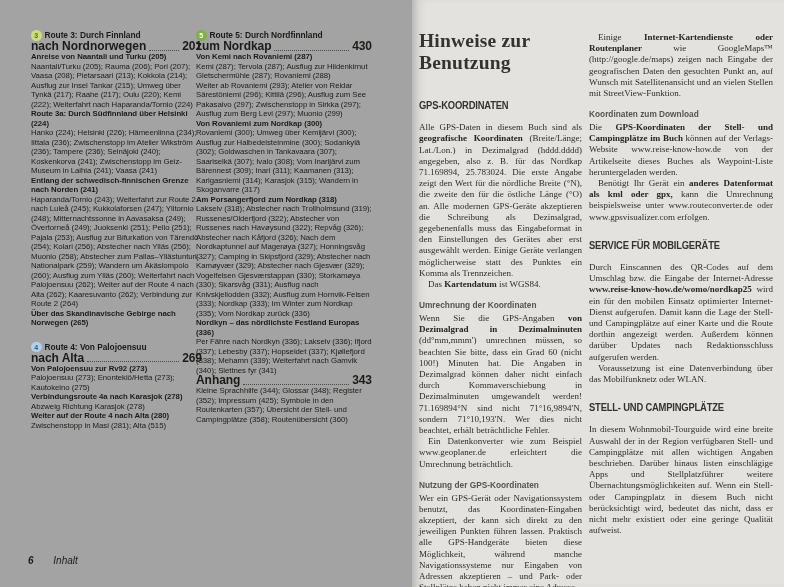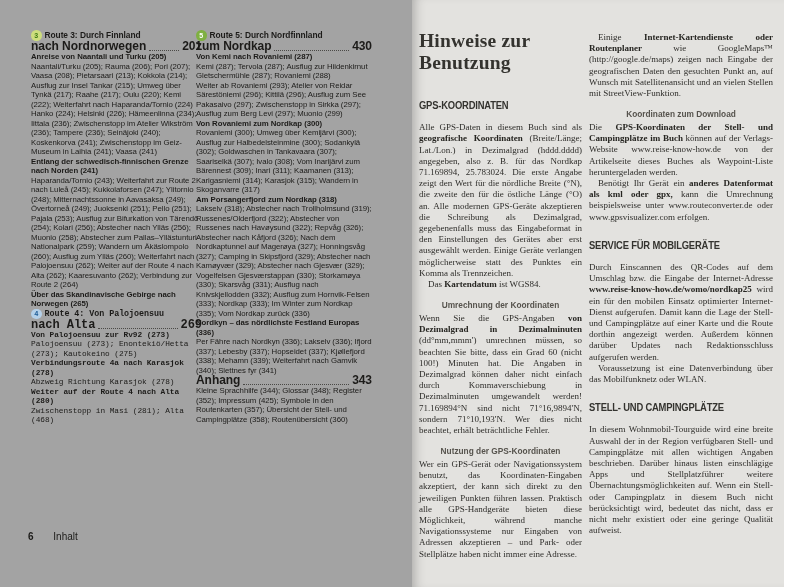--- a/index.html
+++ b/index.html
@@ -8,37 +8,37 @@
     background:#ffffff;
     font-family:"Liberation Sans",sans-serif;
     -webkit-font-smoothing:antialiased;
   }
   
   .page-left{position:absolute;left:0;top:0;width:428px;height:587px;background:#a3a3a3;}
   .toc-col{position:absolute;top:30px;color:#1c1b19;font-size:7.8px;line-height:9.5px;letter-spacing:-0.05px;}
   .toc-col1{left:31px;width:171px;}
   .toc-col2{left:196px;width:176px;}
   .route-block{margin:0;}
-  .route-block+.route-block{font-family:Liberation Mono, monospace;}
+  .route-block+.route-block{margin-top:14px;}
   .route-title{font-weight:bold;font-size:8.4px;line-height:11px;display:flex;align-items:center;}
   .route-title .badge{
     display:inline-flex;align-items:center;justify-content:center;
     width:10.5px;height:10.5px;border-radius:50%;
     font-size:7px;font-weight:bold;margin-right:3px;flex:0 0 auto;
   }
   .badge-r3{background:#cddd7d;color:#3f7a14;}
   .badge-r4{background:#b4d0e9;color:#1e5d97;}
   .badge-r5{background:#7fb042;color:#ffffff;}
   .route-title2{font-weight:bold;font-size:12px;line-height:11px;display:flex;align-items:flex-end;}
   .leader{flex:1;margin:0 3px 1.5px 3px;border-bottom:1.4px dotted #4a4946;height:1px;}
   .toc-pagenum{font-weight:bold;}
   .toc-h{margin:0;font-size:7.8px;font-weight:bold;line-height:9.5px;}
   .toc-b{margin:0;}
   .anhang-block{margin-top:0;}
-  .footer{position:absolute;left:28px;top:531px;font-size:10px;color:#1c1b19;}
+  .footer{position:absolute;left:28px;top:555px;font-size:10px;color:#1c1b19;font-style:italic;}
   .footer .fp{font-weight:bold;}
   .footer .fl{margin-left:17px;}
   
   .page-right{
     position:absolute;left:412px;top:0;width:372px;height:587px;
     background:#e3e2df;
     box-shadow:inset 10px 0 12px -8px rgba(0,0,0,0.28);
   }
   .hints-col{position:absolute;color:#2e2d2a;font-family:"Liberation Serif",serif;
     font-size:9px;line-height:11.2px;text-align:justify;hyphens:auto;}
@@ -50,21 +50,21 @@
     margin:0 0 26px 0;text-align:left;letter-spacing:0.2px;width:140px;
   }
   .caps-head{
     font-family:"Liberation Sans",sans-serif;font-weight:bold;
     font-size:10px;letter-spacing:-0.2px;color:#34332f;
     margin:0 0 11px 0;transform:scaleX(0.94);transform-origin:left;text-align:left;white-space:nowrap;
   }
   .caps-head.mt{margin-top:17px;}
   .sub-head{
     font-family:"Liberation Sans",sans-serif;font-weight:bold;
-    font-size:8.3px;color:#56534d;margin:10px 0 1.5px 0;text-align:center;
+    font-size:8.3px;color:#56534d;margin:10px 0 1.5px 0;text-align:left;
   }
   .hints-col p{margin:0;}
   .hints-col p.indent{text-indent:9px;font-family:Liberation Serif, serif;}
   .hints-col b{font-weight:bold;color:#262521;}
 </style>
 </head>
 <body>
 
 <div class="page-left">
 
@@ -78,20 +78,21 @@
       <div class="route-title2">
         <span>nach Nordnorwegen</span>
         <span class="leader"></span>
         <span class="toc-pagenum">201</span>
       </div>
       <div>
 
           <h4 class="toc-h">Anreise von Naantali und Turku (205)</h4>
           <p class="toc-b">Naantali/Turku (205); Rauma (206); Pori (207); Vaasa (208); Pietarsaari (213); Kokkola (214); Ausflug zur Insel Tankar (215); Umweg über Tynkä (217); Raahe (217); Oulu (220); Kemi (222); Weiterfahrt nach Haparanda/Tornio (224)</p>
 
+          <h4 class="toc-h">Route 3a: Durch Südfinnland über Helsinki (224)</h4>
           <p class="toc-b">Hanko (224); Helsinki (226); Hämeenlinna (234); Iittala (236); Zwischenstopp im Atelier Wikström (236); Tampere (236); Seinäjoki (240); Koskenkorva (241); Zwischenstopp im Geiz-Museum in Laihia (241); Vaasa (241)</p>
 
           <h4 class="toc-h">Entlang der schwedisch-finnischen Grenze nach Norden (241)</h4>
           <p class="toc-b">Haparanda/Tornio (243); Weiterfahrt zur Route 2 nach Luleå (245); Kukkolaforsen (247); Ylitornio (248); Mitternachtssonne in Aavasaksa (249); Övertorneå (249); Juoksenki (251); Pello (251); Pajala (253); Ausflug zur Bifurkation von Tärendö (254); Kolari (256); Abstecher nach Ylläs (256); Muonio (258); Abstecher zum Pallas–Yllästunturi-Nationalpark (259); Wandern um Äkäslompolo (260); Ausflug zum Ylläs (260); Weiterfahrt nach Palojoensuu (262); Weiter auf der Route 4 nach Alta (262); Kaaresuvanto (262); Verbindung zur Route 2 (264)</p>
 
           <h4 class="toc-h">Über das Skandinavische Gebirge nach Norwegen (265)</h4>
         </div>
     </section>
 
     <section class="route-block">
@@ -106,21 +107,21 @@
       </div>
       <div>
 
           <h4 class="toc-h">Von Palojoensuu zur Rv92 (273)</h4>
           <p class="toc-b">Palojoensuu (273); Enontekiö/Hetta (273); Kautokeino (275)</p>
 
           <h4 class="toc-h">Verbindungsroute 4a nach Karasjok (278)</h4>
           <p class="toc-b">Abzweig Richtung Karasjok (278)</p>
 
           <h4 class="toc-h">Weiter auf der Route 4 nach Alta (280)</h4>
-          <p class="toc-b">Zwischenstopp in Masi (281); Alta (468)</p>
+          <p class="toc-b">Zwischenstopp in Masi (281); Alta (515)</p>
         </div>
     </section>
 
   </div>
 
   <div class="toc-col toc-col2">
 
     <section class="route-block">
       <div class="route-title">
         <span class="badge badge-r5">5</span>
@@ -169,20 +170,21 @@
 
 <div class="page-right">
 
   <div class="hints-col hints-col1">
     <h1 class="hints-title">Hinweise zur Benutzung</h1>
     <h2 class="caps-head">GPS-KOORDINATEN</h2>
     <p><span>Alle GPS-Daten in diesem Buch sind als </span><b>geografische Koordinaten</b><span> (Breite/Länge; Lat./Lon.) in Dezimalgrad (hddd.dddd) angegeben, also z. B. für das Nordkap 71.169894, 25.783024. Die erste Angabe zeigt den Wert für die nördliche Breite (°N), die zweite den für die östliche Länge (°O) an. Alle modernen GPS-Geräte akzeptieren die Schreibung als Dezimalgrad, gegebenenfalls muss das Eingabeformat in den Einstellungen des Gerätes aber erst ausgewählt werden. Einige Geräte verlangen möglicherweise statt des Punktes ein Komma als Trennzeichen.</span></p>
     <p class="indent"><span>Das </span><b>Kartendatum</b><span> ist WGS84.</span></p>
     <h3 class="sub-head">Umrechnung der Koordinaten</h3>
     <p><span>Wenn Sie die GPS-Angaben </span><b>von Dezimalgrad in Dezimalminuten</b><span> (dd°mm,mmm') umrechnen müssen, so beachten Sie bitte, dass ein Grad 60 (nicht 100!) Minuten hat. Die Angaben in Dezimalgrad können daher nicht einfach durch Kommaverschiebung in Dezimalminuten umgewandelt werden! 71.169894°N sind nicht 71°16,9894'N, sondern 71°10,193'N. Wer dies nicht beachtet, erhält beträchtliche Fehler.</span></p>
+    <p class="indent"><span>Ein Datenkonverter wie zum Beispiel www.geoplaner.de erleichtert die Umrechnung beträchtlich.</span></p>
     <h3 class="sub-head">Nutzung der GPS-Koordinaten</h3>
     <p><span>Wer ein GPS-Gerät oder Navigationssystem benutzt, das Koordinaten-Eingaben akzeptiert, der kann sich direkt zu den jeweiligen Punkten führen lassen. Praktisch alle GPS-Handgeräte bieten diese Möglichkeit, während manche Navigationssysteme nur Eingaben von Adressen akzeptieren – und Park- oder Stellplätze haben nicht immer eine Adresse.</span></p>
   </div>
 
   <div class="hints-col hints-col2">
     <p class="indent"><span>Einige </span><b>Internet-Kartendienste oder Routenplaner</b><span> wie GoogleMaps™ (http://google.de/maps) zeigen nach Eingabe der geografischen Daten den gesuchten Punkt an, auf Wunsch mit Satellitenansicht und an vielen Stellen mit StreetView-Funktion.</span></p>
     <h3 class="sub-head">Koordinaten zum Download</h3>
     <p><span>Die </span><b>GPS-Koordinaten der Stell- und Campingplätze im Buch</b><span> können auf der Verlags-Website www.reise-know-how.de von der Artikelseite dieses Buches als Waypoint-Liste heruntergeladen werden.</span></p>
     <p class="indent"><span>Benötigt Ihr Gerät ein </span><b>anderes Datenformat als kml oder gpx,</b><span> kann die Umrechnung beispielsweise unter www.routeconverter.de oder www.gpsvisualizer.com erfolgen.</span></p>
     <h2 class="caps-head mt">SERVICE FÜR MOBILGERÄTE</h2>

